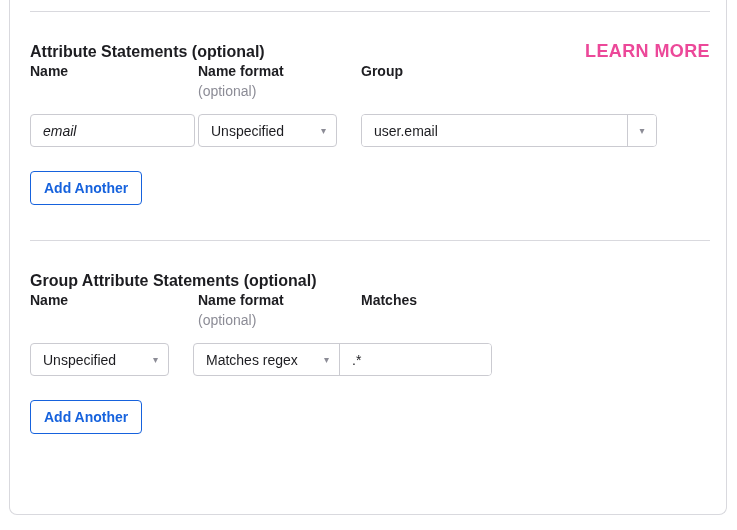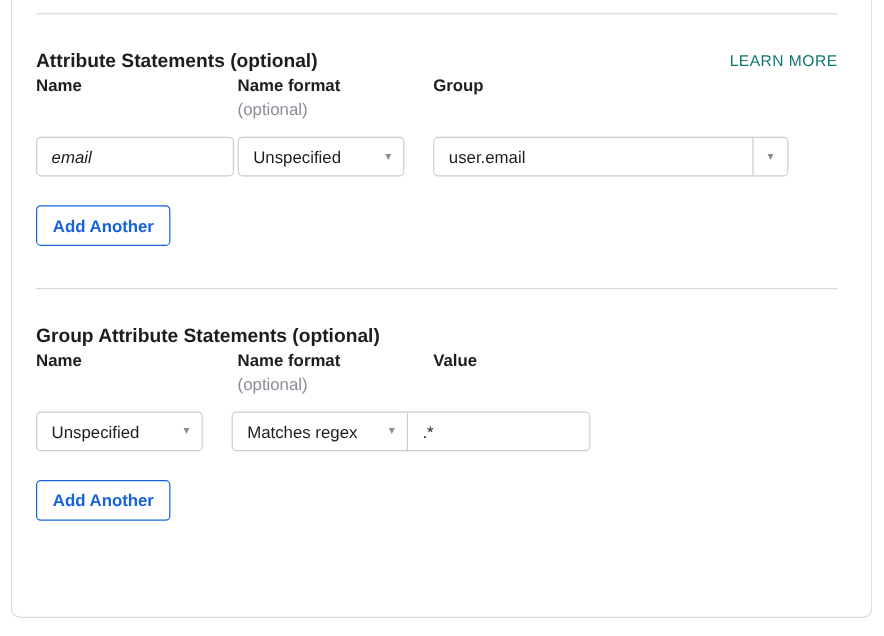--- a/index.html
+++ b/index.html
@@ -13,21 +13,21 @@
   }
   .card {
     position: absolute;
     left: 9px; top: 0;
     width: 718px; height: 515px;
     background: #ffffff;
     border-left: 1px solid #d9d9de;
     border-right: 1px solid #d9d9de;
     border-bottom: 1px solid #d9d9de;
     border-radius: 0 0 8px 8px;
-    padding: 0 28px 0 20px;
+    padding: 0 16px 0 20px;
   }
   .divider {
     height: 1px;
     background: #d9d9de;
     margin-top: 11px;
   }
   .divider.second { margin-top: 35px; }
   .sec-head {
     display: flex;
     justify-content: space-between;
@@ -35,25 +35,25 @@
     margin-top: 30px;
   }
   .sec-title {
     margin: 0;
     font-size: 16px;
     line-height: 20px;
     font-weight: bold;
     color: #1d1d21;
   }
   .learn-more {
-    font-size: 13px;
+    font-size: 18px;
     line-height: 14px;
-    font-weight: 400;
+    font-weight: 700;
     letter-spacing: 0.4px;
-    color: #0f766e;
+    color: #ec4899;
     text-decoration: none;
     margin-top: 2px;
   }
   .col-heads {
     display: flex;
     font-size: 14px;
     line-height: 18px;
     font-weight: bold;
   }
   .col-1 { width: 168px; }
@@ -202,21 +202,21 @@
     <div class="sec-head">
       <h2 class="sec-title">Group Attribute Statements (optional)</h2>
     </div>
 
     <div class="col-heads">
       <div class="col-1">Name</div>
       <div class="col-2">
         <div>Name format</div>
         <div class="opt-note">(optional)</div>
       </div>
-      <div class="col-3">Value</div>
+      <div class="col-3">Matches</div>
     </div>
 
     <div class="input-row">
       <div class="select-box">
         <span>Unspecified</span>
         <span class="arrow">▾</span>
       </div>
       <div class="combo combo-filter">
         <div class="combo-select">
           <span>Matches regex</span>

